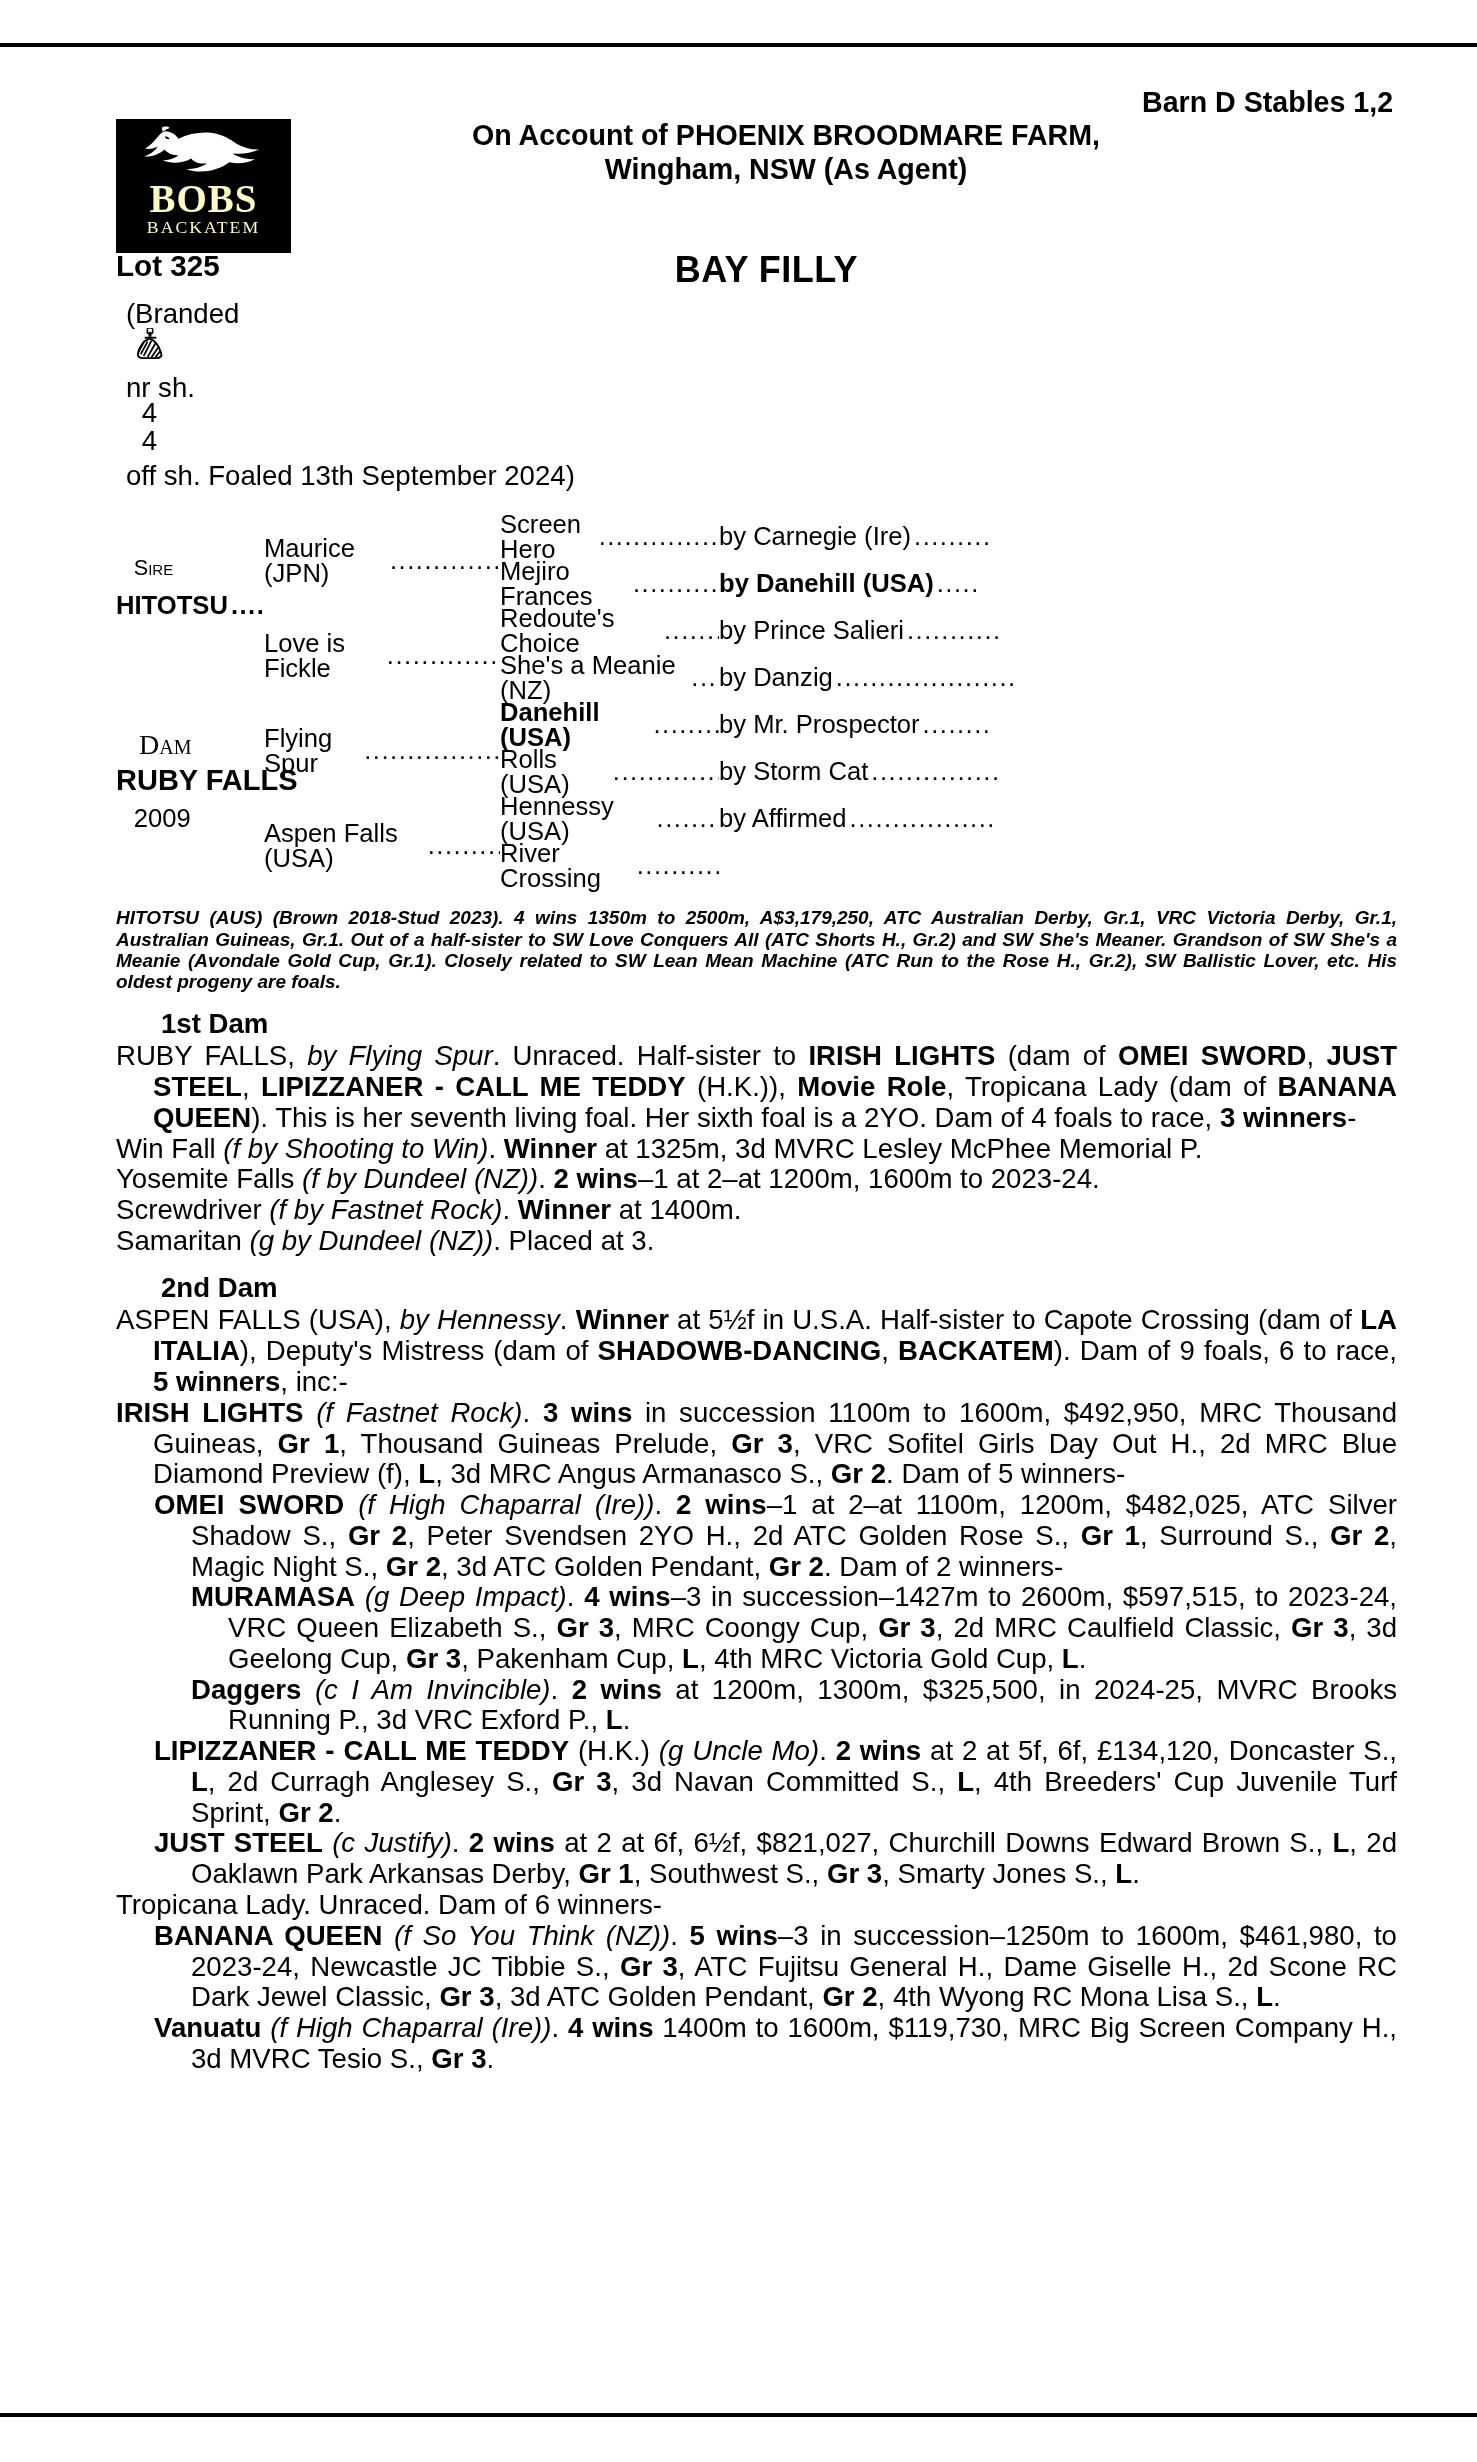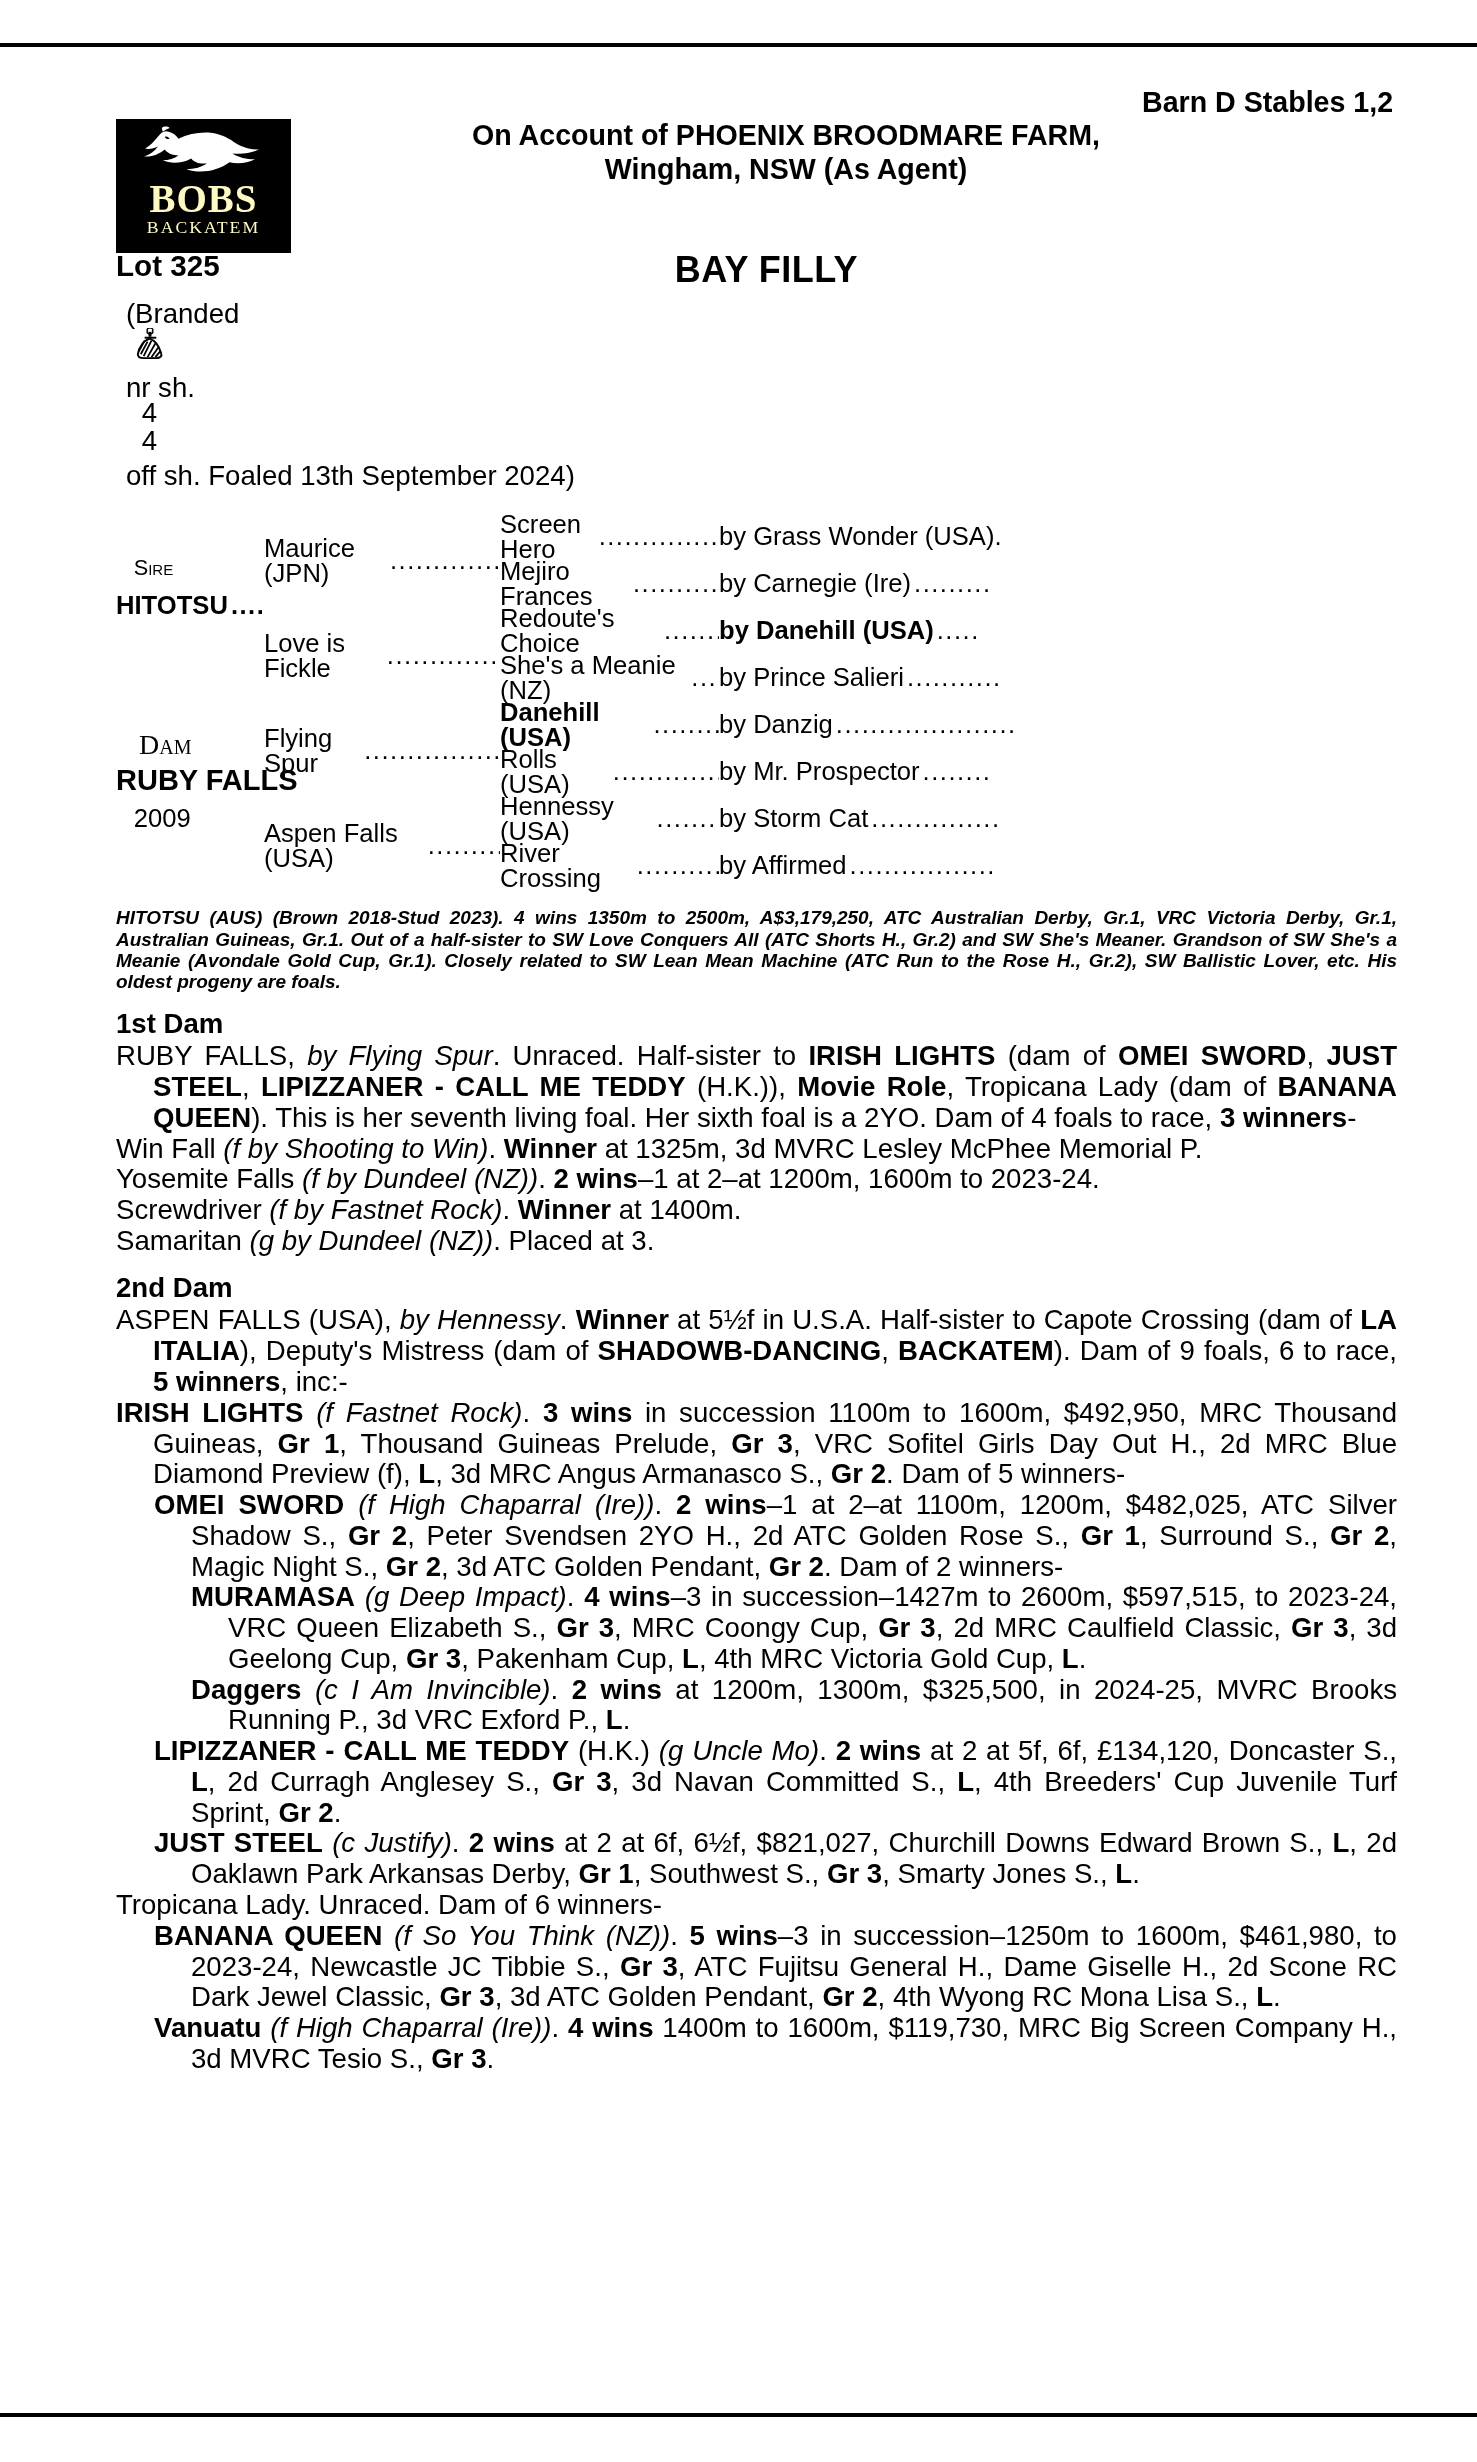--- a/index.html
+++ b/index.html
@@ -190,20 +190,21 @@
     text-align: justify;
     text-justify: inter-word;
   }
 
   
   .dam-head {
     font-weight: bold;
     font-size: 27.6px;
     margin-top: 15.8px;
     margin-bottom: 1px;
+    margin-left: 45px;
   }
   p.e {
     margin: 0;
     font-size: 27.6px;
     line-height: 1.115;
     text-align: justify;
     text-justify: inter-word;
   }
   p.e.noj { text-align: left; }
   .h1 { padding-left: 37px; text-indent: -37px; }
@@ -336,23 +337,20 @@
             <span class="dots">.........</span>
           </div>
         <div class="g3cell">
             <span>River Crossing</span>
             <span class="dots">............</span>
           </div>
       </div>
 
       <div class="ped-gen4">
         <div class="g4cell">
-            <span>by Grass Wonder (USA).</span>
-          </div>
-        <div class="g4cell">
             <span>by Carnegie (Ire)</span>
             <span class="dots">.........</span>
           </div>
         <div class="g4cell">
             <b>by Danehill (USA)</b>
             <span class="dots">.....</span>
           </div>
         <div class="g4cell">
             <span>by Prince Salieri</span>
             <span class="dots">...........</span>

